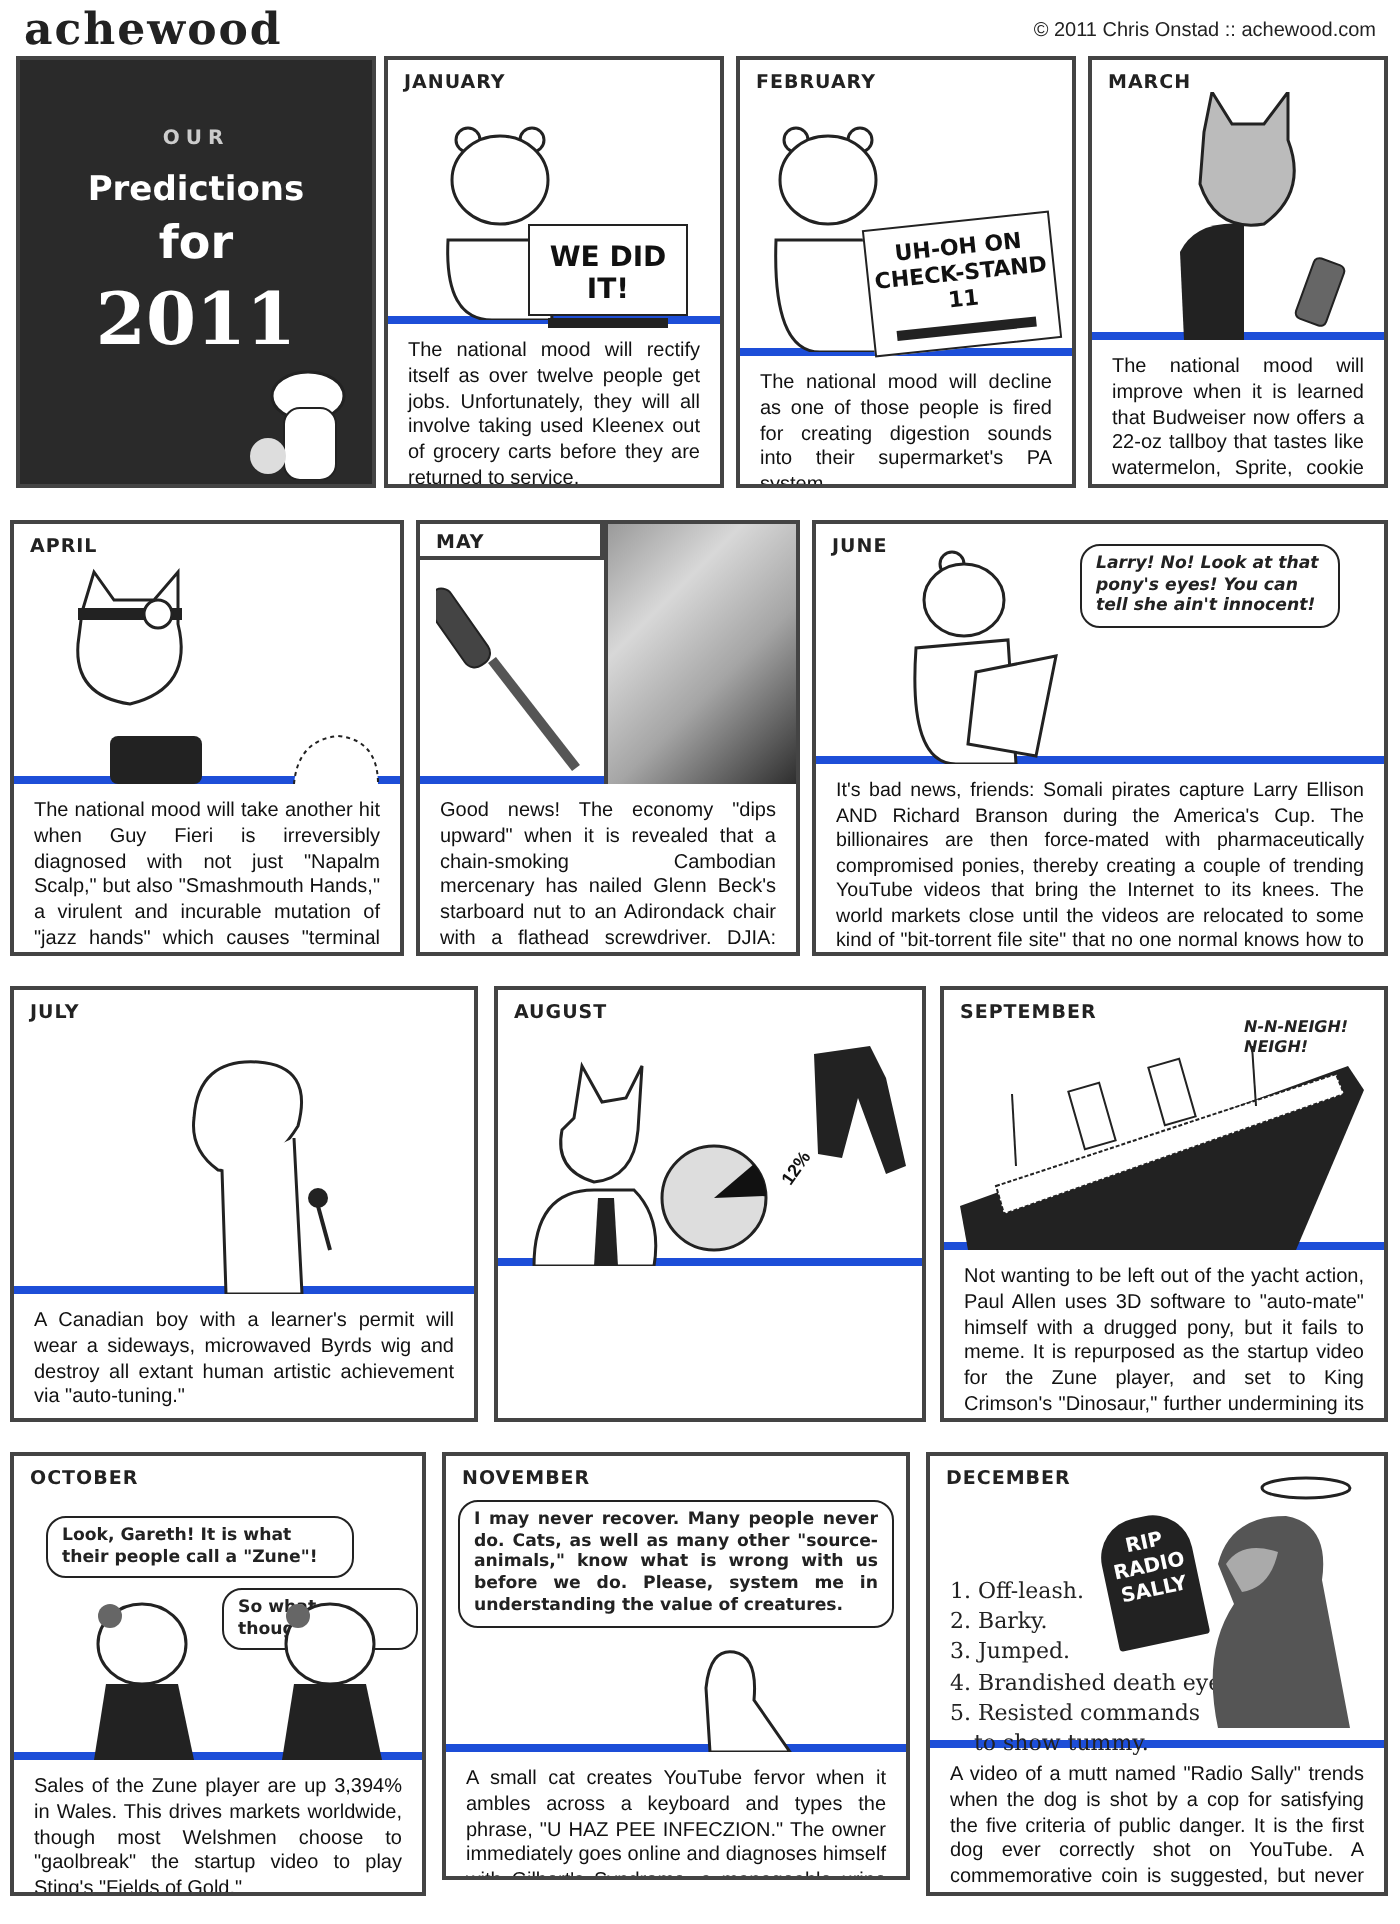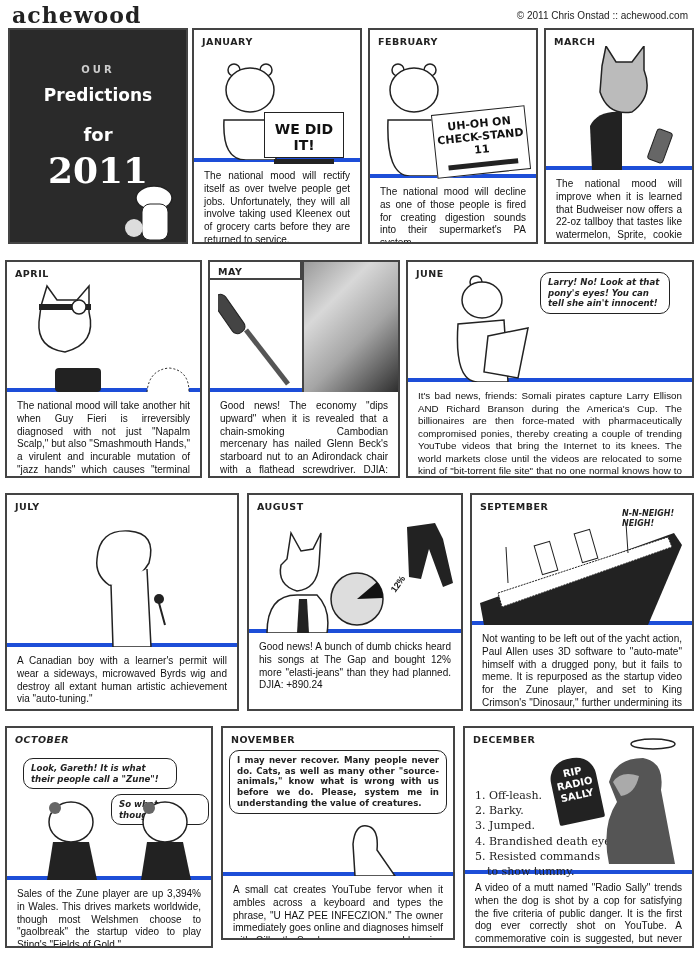--- a/index.html
+++ b/index.html
@@ -9,21 +9,21 @@
   .panel { position: absolute; border: 2px solid #444; background: #fff; overflow: hidden; }
   .panel .month { position: absolute; left: 8px; top: 6px; font-family: "DejaVu Sans", sans-serif; font-weight: bold; font-size: 9.5px; letter-spacing: 0.5px; color: #222; }
   .panel .art { position: absolute; left: 0; right: 0; top: 0; border-bottom: 4px solid #1d4ed8; }
   .panel .caption { position: absolute; left: 0; right: 0; bottom: 0; padding: 6px 10px; font-size: 10px; line-height: 1.28; text-align: justify; color: #111; }
   .bubble { position: absolute; border: 1.5px solid #222; border-radius: 10px; background: #fff; font-family: "DejaVu Sans", sans-serif; font-weight: bold; font-size: 8.6px; line-height: 1.25; padding: 4px 7px; color: #222; }
   .bubble.italic { font-style: italic; }
   .sign { position: absolute; border: 1.5px solid #222; background: #fff; font-family: "DejaVu Sans", sans-serif; font-weight: bold; text-align: center; color: #111; }
   .intro { position: absolute; left: 8px; top: 28px; width: 180px; height: 216px; background: #2a2a2a; border: 2px solid #444; color: #fff; text-align: center; }
   .intro .our { margin-top: 34px; font-family: "DejaVu Sans", sans-serif; font-weight: bold; font-size: 10px; letter-spacing: 3px; color: #ccc; }
   .intro .pred { margin-top: 10px; font-family: "DejaVu Sans", sans-serif; font-weight: bold; font-size: 17px; }
-  .intro .for { margin-top: 19px; font-family: "DejaVu Sans", sans-serif; font-weight: bold; font-size: 18px; }
+  .intro .for { margin-top: 4px; font-family: "DejaVu Sans", sans-serif; font-weight: bold; font-size: 23px; }
   .intro .year { margin-top: 4px; font-family: "DejaVu Serif", serif; font-weight: bold; font-size: 36px; }
   .dec-list { position: absolute; left: 10px; top: 60px; font-family: "DejaVu Serif", serif; font-size: 11px; line-height: 1.38; color: #222; }
 </style>
 </head>
 <body>
 
 <div class="header-logo">achewood</div>
 <div class="header-copy">© 2011 Chris Onstad :: achewood.com</div>
 
 <div class="intro">
@@ -147,41 +147,40 @@
     <svg style="position:absolute;left:8px;top:24px" width="200" height="114" viewBox="0 0 200 114">
       <path d="M30 40 L34 14 L44 32 L56 30 L64 14 L62 46 Q60 70 40 72 Q20 66 24 46 Z" fill="#fff" stroke="#222" stroke-width="1.5"></path>
       <path d="M10 114 Q10 76 40 76 L60 76 Q74 90 70 114 Z" fill="#fff" stroke="#222" stroke-width="1.5"></path>
       <polygon points="42,80 50,80 52,114 40,114" fill="#222"></polygon>
       <circle cx="100" cy="80" r="26" fill="#ddd" stroke="#222" stroke-width="1.5"></circle>
       <path d="M100 80 L120 63 A26 26 0 0 1 126 79 Z" fill="#111"></path>
       <path d="M150 8 L178 4 L186 20 L196 64 L186 68 L172 30 L164 60 L152 58 Z" fill="#222"></path>
     </svg>
     <div style="position:absolute;left:140px;top:84px;font-size:9px;font-weight:bold;transform:rotate(-55deg);">12%</div>
   </div>
-  <div class="caption" style="top:140px;">Good news! A bunch of dumb chicks heard his songs at The Gap and bought 12% more "elasti-jeans" than they had planned. DJIA: +890.24</div>
 </div>
 
 <div class="panel" style="left:470px;top:493px;width:224px;height:218px;">
   <div class="art" style="height:130px;">
     <div class="month">SEPTEMBER</div>
     <div class="bubble italic" style="left:150px;top:14px;border:none;font-size:8px;padding:0;width:66px;">N-N-NEIGH! NEIGH!</div>
     <svg style="position:absolute;left:6px;top:28px" width="210" height="102" viewBox="0 0 210 102">
       <path d="M6 102 L2 80 L196 10 L204 22 L170 102 Z" fill="#222"></path>
       <path d="M20 70 L190 14 L194 24 L24 84 Z" fill="#fff" stroke="#222" stroke-dasharray="2 1"></path>
       <rect x="60" y="20" width="16" height="30" fill="#fff" stroke="#222" transform="rotate(-16 68 35)"></rect>
       <rect x="100" y="8" width="16" height="30" fill="#fff" stroke="#222" transform="rotate(-16 108 23)"></rect>
       <line x1="30" y1="60" x2="28" y2="24" stroke="#222"></line>
       <line x1="150" y1="30" x2="148" y2="0" stroke="#222"></line>
     </svg>
   </div>
   <div class="caption" style="top:132px;">Not wanting to be left out of the yacht action, Paul Allen uses 3D software to "auto-mate" himself with a drugged pony, but it fails to meme. It is repurposed as the startup video for the Zune player, and set to King Crimson's "Dinosaur," further undermining its potential appeal.</div>
 </div>
 
 <div class="panel" style="left:5px;top:726px;width:208px;height:222px;">
-  <div class="art" style="height:152px;font-style:italic;">
+  <div class="art" style="height:152px;">
     <div class="month">OCTOBER</div>
     <div class="bubble" style="left:16px;top:30px;width:154px;">Look, Gareth! It is what their people call a "Zune"!</div>
     <div class="bubble" style="left:104px;top:66px;width:98px;">So what, though?</div>
     <svg style="position:absolute;left:30px;top:70px" width="170" height="82" viewBox="0 0 170 82">
       <ellipse cx="34" cy="24" rx="22" ry="20" fill="#fff" stroke="#222" stroke-width="1.5"></ellipse>
       <path d="M10 82 L16 44 L52 44 L60 82 Z" fill="#222"></path>
       <ellipse cx="128" cy="24" rx="22" ry="20" fill="#fff" stroke="#222" stroke-width="1.5"></ellipse>
       <path d="M104 82 L110 44 L146 44 L154 82 Z" fill="#222"></path>
       <circle cx="18" cy="10" r="6" fill="#666"></circle>
       <circle cx="112" cy="10" r="6" fill="#666"></circle>

